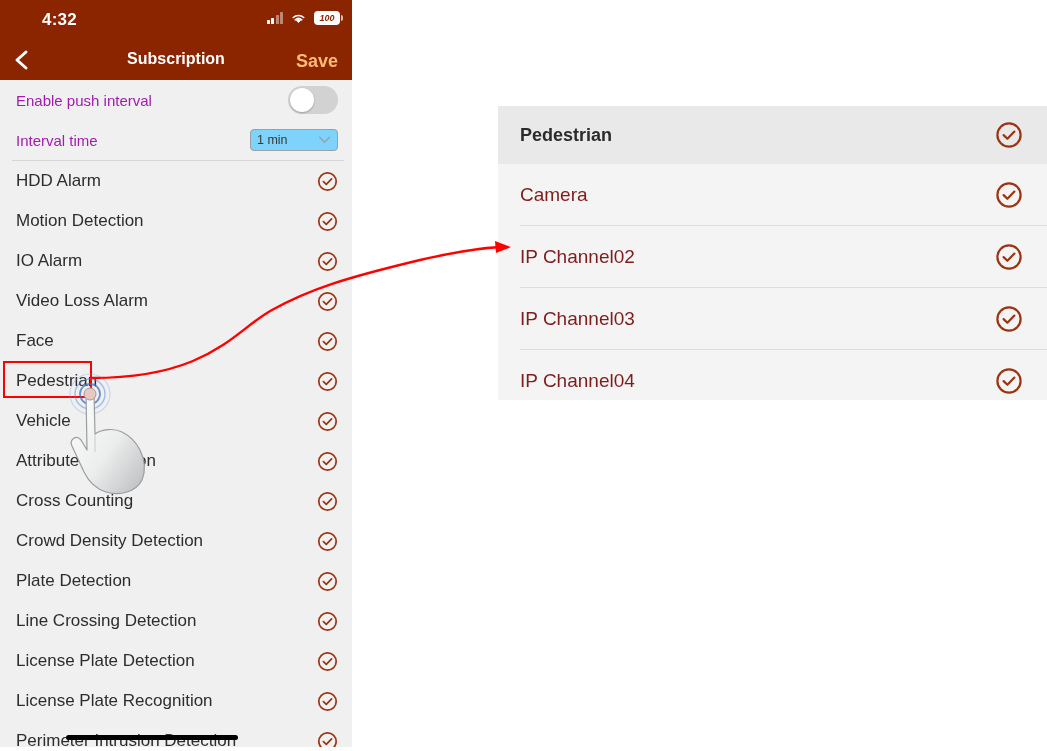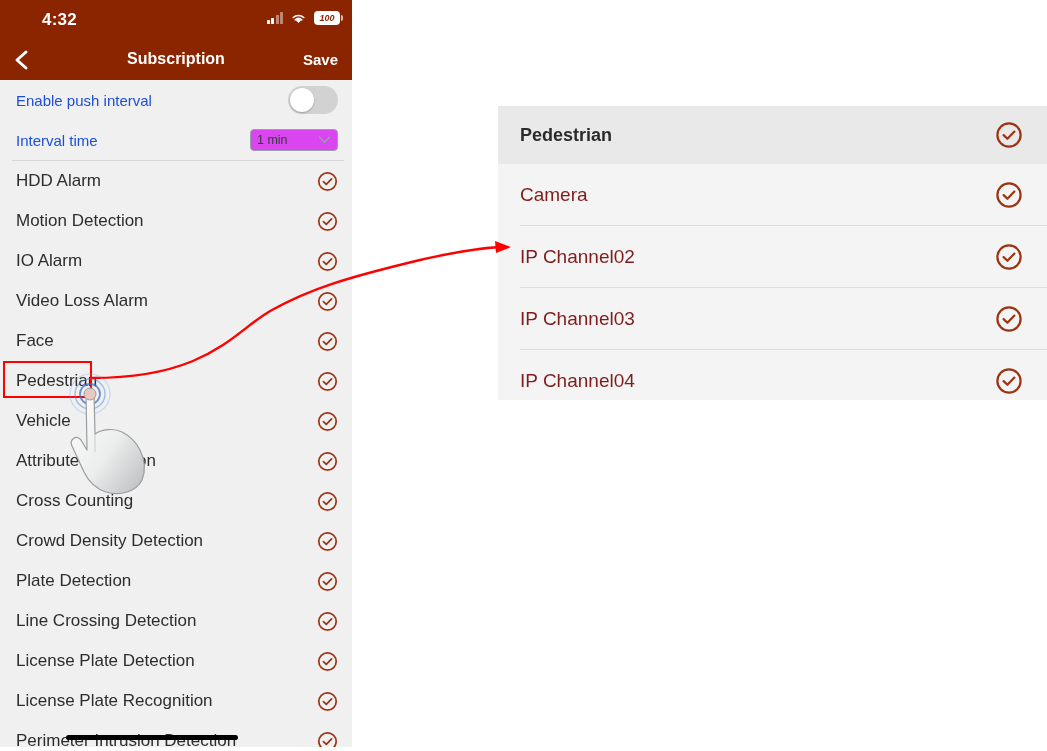--- a/index.html
+++ b/index.html
@@ -100,41 +100,41 @@
     position: absolute;
     left: 0; right: 0; top: 10px;
     text-align: center;
     color: #ffffff;
     font-size: 16px;
     font-weight: bold;
   }
   .nav-save {
     position: absolute;
     right: 14px; top: 11px;
-    color: #ffffff;
-    font-size: 15px;
+    color: #fdba74;
+    font-size: 18px;
     font-weight: bold;
     cursor: pointer;
   }
 
   .plist { position: relative; background: #f0f0f0; }
   .prow {
     position: relative;
     height: 40px;
     display: flex;
     align-items: center;
     padding: 0 14px 0 16px;
     box-sizing: border-box;
   }
   .prow .plabel {
     font-size: 17px;
     color: #2d2d2d;
     flex: 1;
   }
-  .prow.top .plabel { color: #1d4ed8; font-size: 15px; }
+  .prow.top .plabel { color: #a21caf; font-size: 15px; }
   .sep {
     height: 1px;
     background: #d6d6d6;
     margin: 0 8px 0 12px;
   }
 
   
   .toggle {
     width: 50px; height: 28px;
     border-radius: 14px;
@@ -150,21 +150,21 @@
     border-radius: 50%;
     background: #ffffff;
     box-shadow: 0 1px 2px rgba(0,0,0,0.25);
   }
 
   
   .dropdown {
     width: 88px; height: 22px;
     border: 1px solid #9aa0a6;
     border-radius: 4px;
-    background: #d946ef;
+    background: #7dd3fc;
     display: flex;
     align-items: center;
     padding: 0 6px;
     box-sizing: border-box;
     cursor: pointer;
     flex: 0 0 auto;
   }
   .dropdown .dval {
     font-size: 12.5px;
     color: #3a3a3a;

